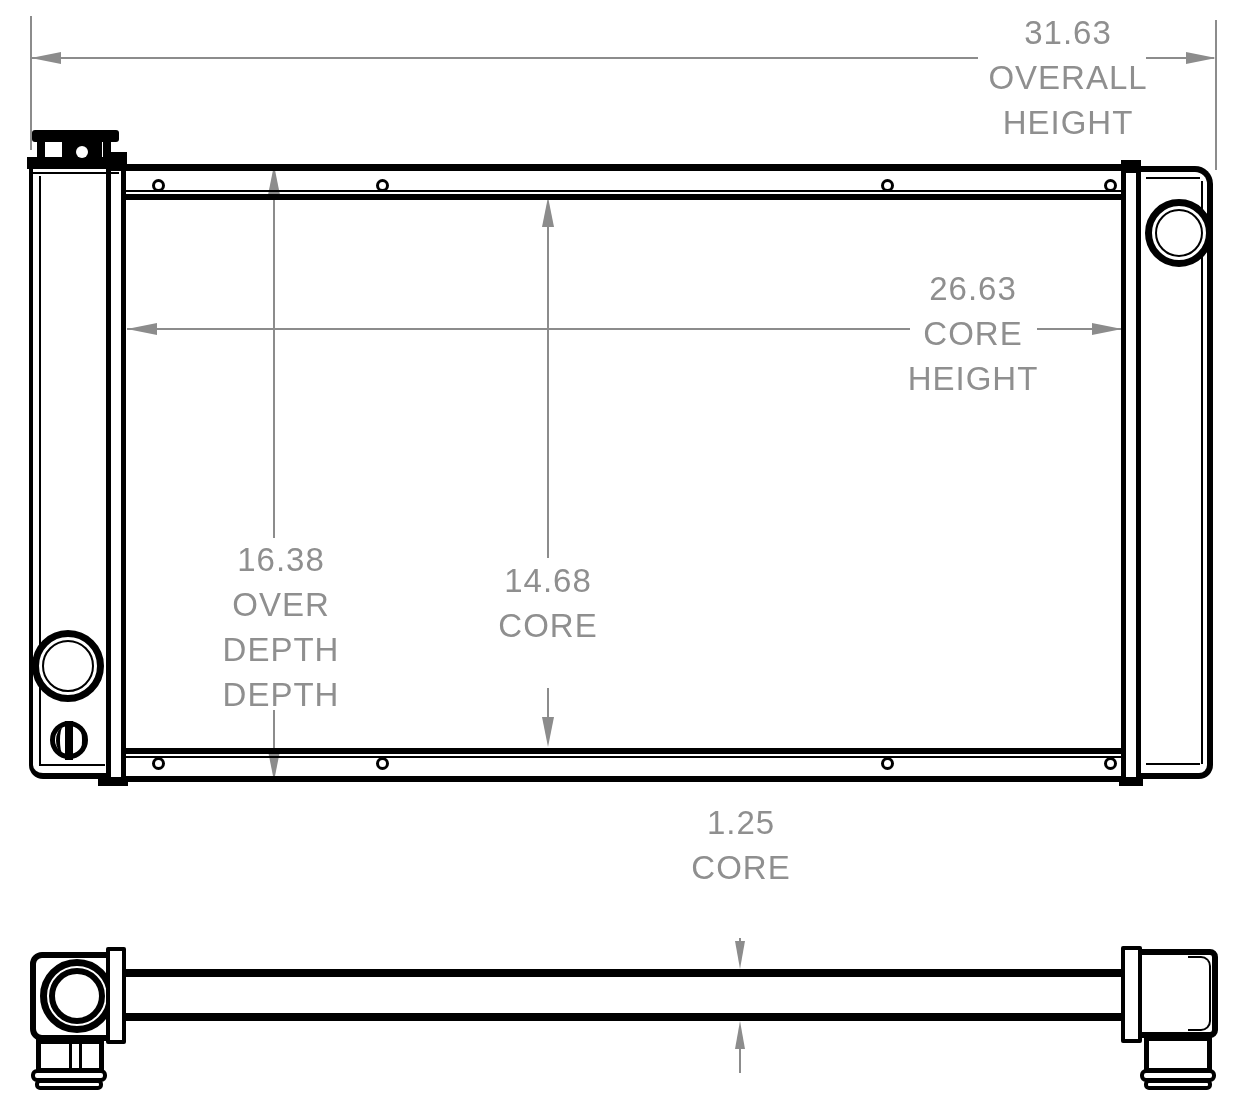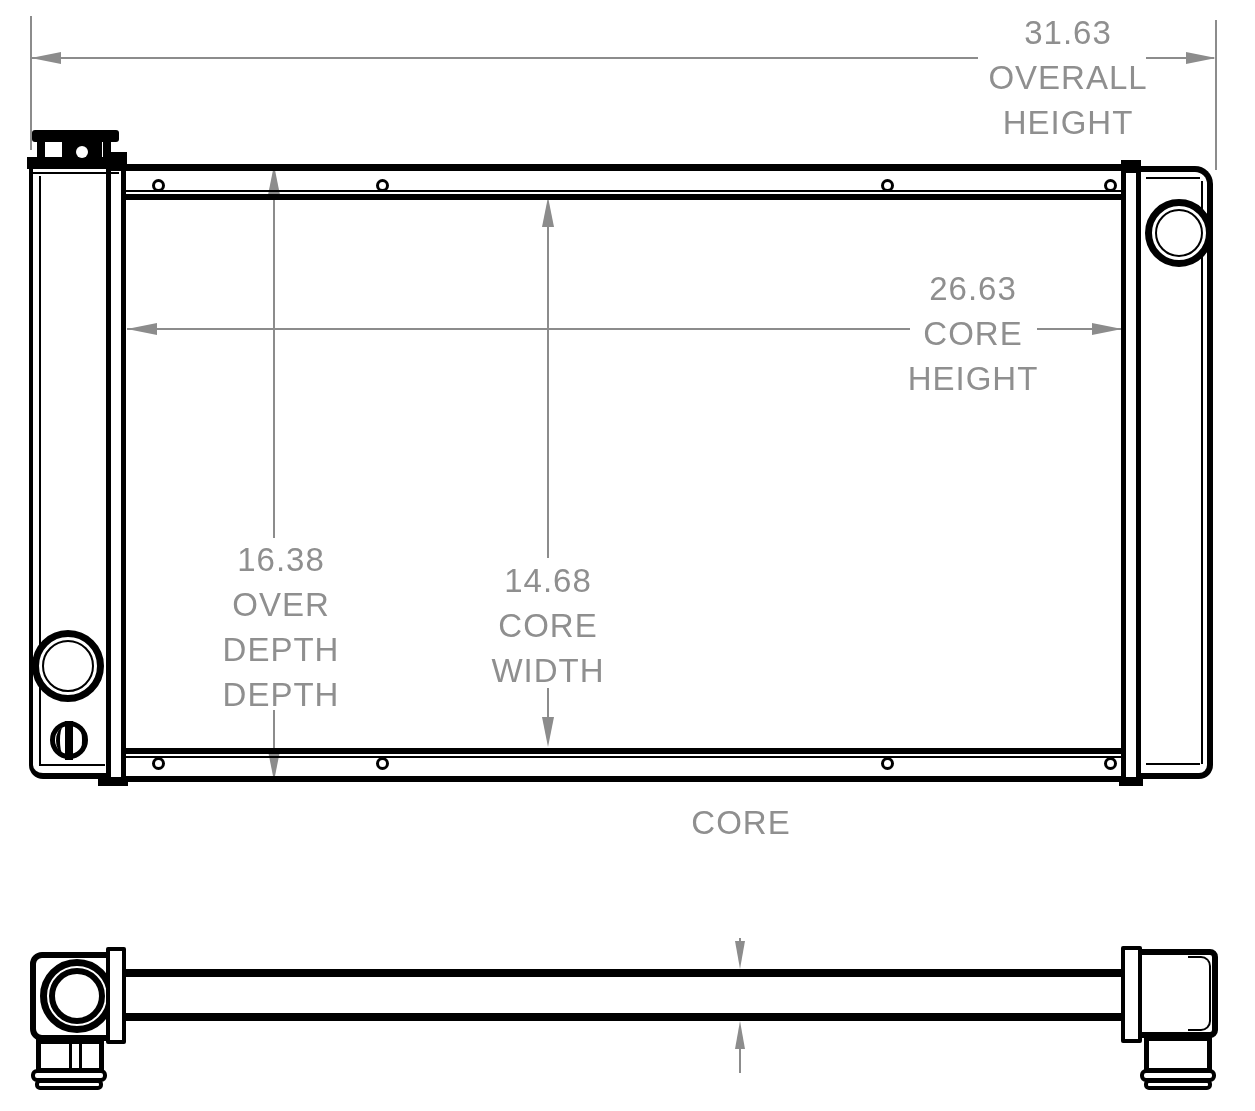--- a/index.html
+++ b/index.html
@@ -60,24 +60,24 @@
     <div>DEPTH</div>
   </div>
 
   <div class="dim" style="left:547px;top:224px;width:2px;height:334px;"></div>
   <div class="dim" style="left:547px;top:688px;width:2px;height:32px;"></div>
   <div class="tri tri-up" style="left:542px;top:197px;"></div>
   <div class="tri tri-down" style="left:542px;top:717px;"></div>
   <div class="dimtext" style="left:448px;top:558px;width:200px;">
     <div>14.68</div>
     <div>CORE</div>
-    <div>WIDTH</div>
   </div>
 
   <div class="dimtext" style="left:641px;top:800px;width:200px;">
+    <div>1.25</div>
     <div>CORE</div>
   </div>
   <div class="dim" style="left:739px;top:938px;width:2px;height:14px;"></div>
   <div class="tri tri-dn-s" style="left:735px;top:941px;"></div>
   <div class="tri tri-up-s" style="left:735px;top:1021px;"></div>
   <div class="dim" style="left:739px;top:1047px;width:2px;height:26px;"></div>
 
   <div class="box" style="left:29px;top:157px;width:82px;height:622px;border-width:0 0 6px 4px;border-radius:2px 0 0 14px;"></div>
   <div class="k" style="left:27px;top:157px;width:95px;height:12px;"></div>
   <div class="k" style="left:31px;top:172px;width:88px;height:2px;"></div>

